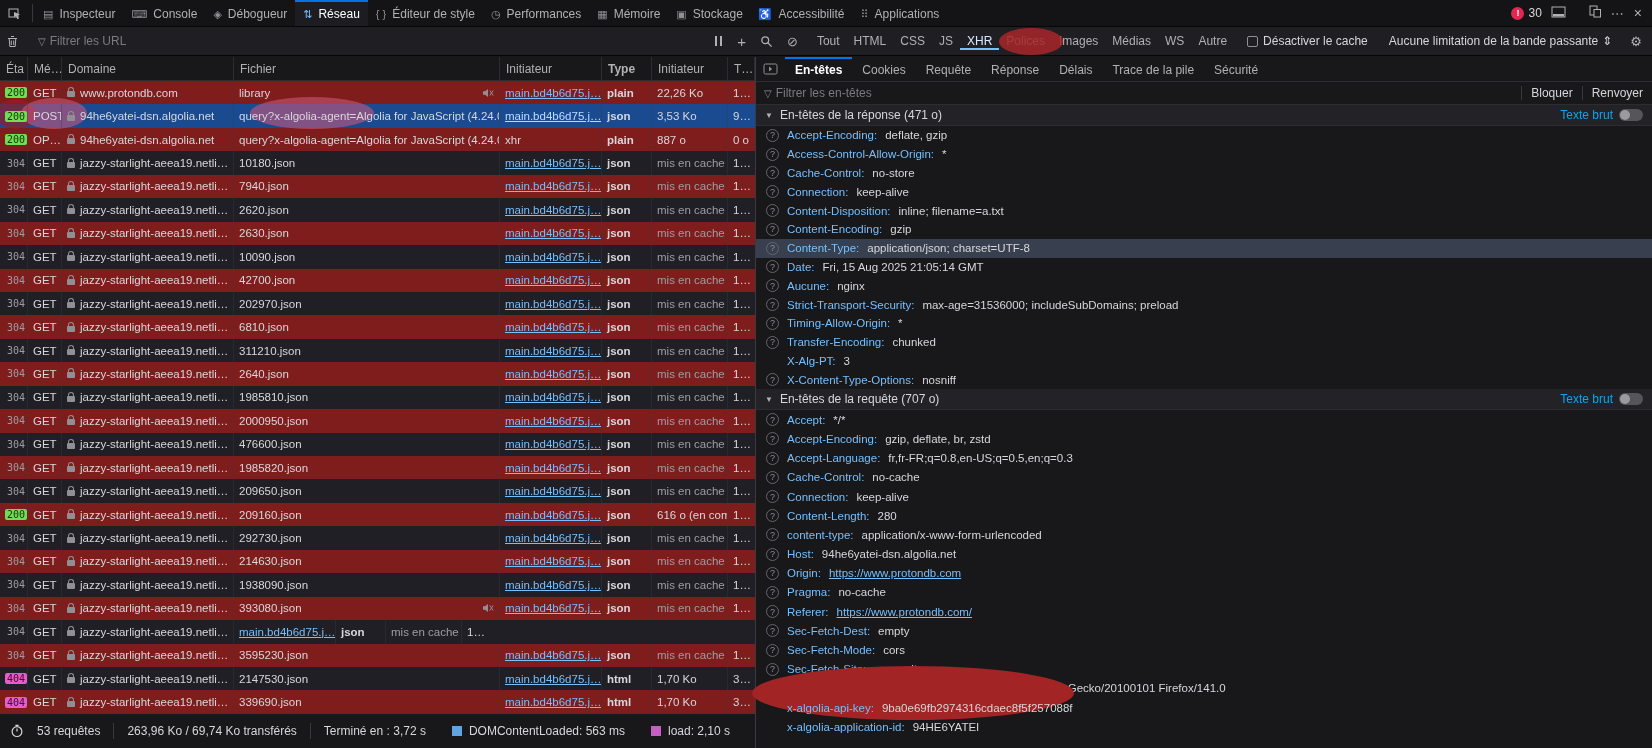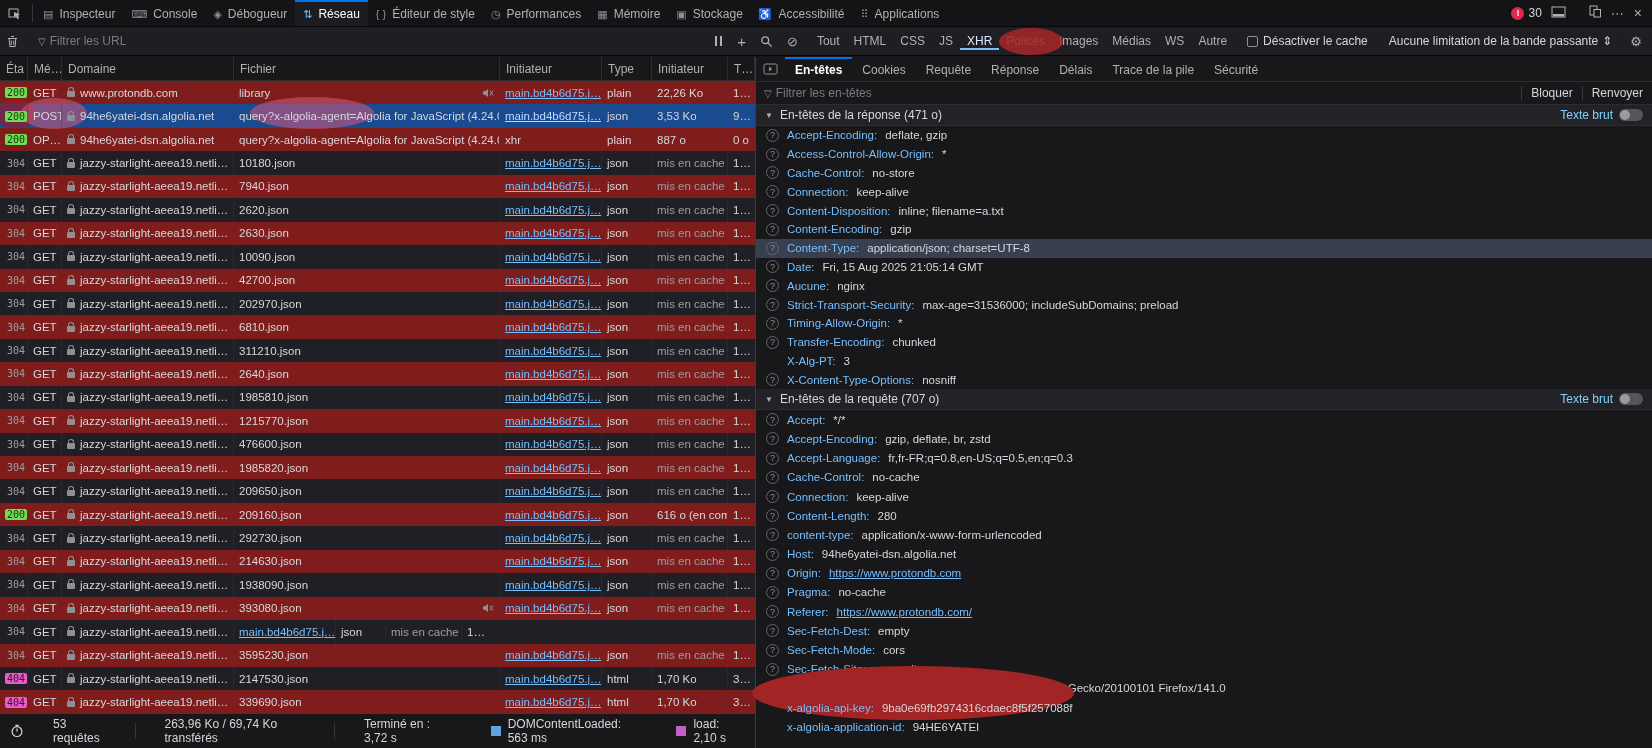--- a/index.html
+++ b/index.html
@@ -46,53 +46,53 @@
   .row { height:23.44px; display:flex; align-items:center; }
   .row:nth-child(even) { background:#1f1f25; }
   .row.sel { background:#1a4b91; }
   .row.sel .cell { position:relative; z-index:7; }
   .cell { height:100%; display:flex; align-items:center; padding:0 5px; border-right:1px solid rgba(60,60,68,.35); overflow:hidden; white-space:nowrap; font-size:11.5px; }
   .w-status{width:28px; flex:0 0 28px; justify-content:flex-start;}
   .w-method{width:34px; flex:0 0 34px;}
   .w-domain{width:172px; flex:0 0 172px; gap:5px;}
   .w-file{width:266px; flex:0 0 266px;}
   .w-init{width:102px; flex:0 0 102px;}
-  .w-type{width:50px; flex:0 0 50px;}
+  .w-type{width:50px; flex:0 0 50px;font-weight:bold;}
   .w-transfer{width:76px; flex:0 0 76px;}
   .w-time{flex:1; border-right:none;}
   .chip { font-family:"DejaVu Sans Mono", monospace; font-size:10px; padding:0 2px; border-radius:2px; }
   .chip.ok { background:#6fde52; color:#17320d; }
   .chip.err { background:#e85bc8; color:#3a0b30; }
   .chip.none { background:transparent; color:#9d9da2; }
   .lock { position:relative; width:8px; height:6px; background:#8f8f94; border-radius:1px; margin-top:3px; flex:0 0 8px; }
   .lock::before { content:""; position:absolute; top:-4px; left:1px; width:4px; height:4px; border:1.4px solid #8f8f94; border-bottom:none; border-radius:3px 3px 0 0; }
   .ilink { color:#75bfff; text-decoration:underline; }
   .row.sel .ilink { color:#bcdcff; }
   .dim { color:#9d9da2; }
   .mutesvg { margin-left:auto; flex:0 0 auto; }
 
   
-  .statusbar { height:35px; flex:0 0 35px; border-top:1px solid #38383d; display:flex; align-items:center; background:#18181a; padding-left:10px; font-size:12px;gap:16px; }
+  .statusbar { height:35px; flex:0 0 35px; border-top:1px solid #38383d; display:flex; align-items:center; background:#18181a; padding-left:10px; font-size:12px; }
   .sb-item { display:flex; align-items:center; gap:7px; padding:0 13px; height:18px; }
   .sb-div { width:1px; height:16px; background:#38383d; }
   .sq { width:10px; height:10px; flex:0 0 10px; }
 
   
   .right-pane { flex:1; display:flex; flex-direction:column; background:#18181a; overflow:hidden; }
   .d-tabs { height:25px; display:flex; align-items:stretch; border-bottom:1px solid #2c2c31; flex:0 0 25px; }
   .d-toggle { display:flex; align-items:center; padding:0 7px; }
   .d-tab { display:flex; align-items:center; padding:0 10px; color:#b1b1b3; border-top:2px solid transparent; white-space:nowrap; }
   .d-tab.active { color:#fff; font-weight:bold; border-top-color:#0074e8; }
   .d-filter { height:23px; flex:0 0 23px; display:flex; align-items:center; border-bottom:1px solid #2c2c31; padding:0 0 0 8px; }
   .d-actions { margin-left:auto; display:flex; align-items:center; height:100%; }
   .d-act { padding:0 9px; color:#d7d7db; white-space:nowrap; }
   .d-actsep { width:1px; height:14px; background:#38383d; }
   .d-sec { height:21px; flex:0 0 21px; background:#232327; border-bottom:1px solid #2c2c31; display:flex; align-items:center; padding:0 9px; gap:7px; }
   .tri { color:#b1b1b3; font-size:8px; }
-  .rawwrap { margin-left:auto; display:flex; align-items:center; gap:6px; color:#7dd3fc; }
+  .rawwrap { margin-left:auto; display:flex; align-items:center; gap:6px; color:#0ea5e9; }
   .toggle { width:24px; height:12px; border-radius:6px; background:#55555a; position:relative; }
   .toggle::before { content:""; position:absolute; left:1px; top:1px; width:10px; height:10px; border-radius:50%; background:#9a9aa0; }
   .h-rows { overflow:hidden; }
   .h-row { display:flex; align-items:center; padding-left:10px; gap:8px; font-size:11.5px; white-space:nowrap; }
   .h-rows.resp .h-row { height:18.8px; }
   .h-rows.req .h-row { height:19.2px; }
   .h-row.selhdr { background:#38404f; }
   .h-row.marked { position:relative; z-index:7; }
   .q { width:13px; height:13px; flex:0 0 13px; border:1px solid #65656b; border-radius:50%; color:#8f8f94; font-size:9px; display:flex; align-items:center; justify-content:center; }
   .qspace { width:13px; flex:0 0 13px; }
@@ -521,21 +521,21 @@
           <div class="row">
             <div class="cell w-status">
               <span class="chip none">304</span>
             </div>
             <div class="cell w-method">GET</div>
             <div class="cell w-domain">
               <span class="lock"></span>
               <span>jazzy-starlight-aeea19.netli…</span>
             </div>
             <div class="cell w-file">
-              <span>1215770.json</span>
+              <span>2000950.json</span>
             </div>
             <div class="cell w-init">
               <span class="ilink">main.bd4b6d75.j…</span>
             </div>
             <div class="cell w-type">json</div>
             <div class="cell w-transfer dim">mis en cache</div>
             <div class="cell w-time">1…</div>
           </div>
           <div class="row">
             <div class="cell w-status">

